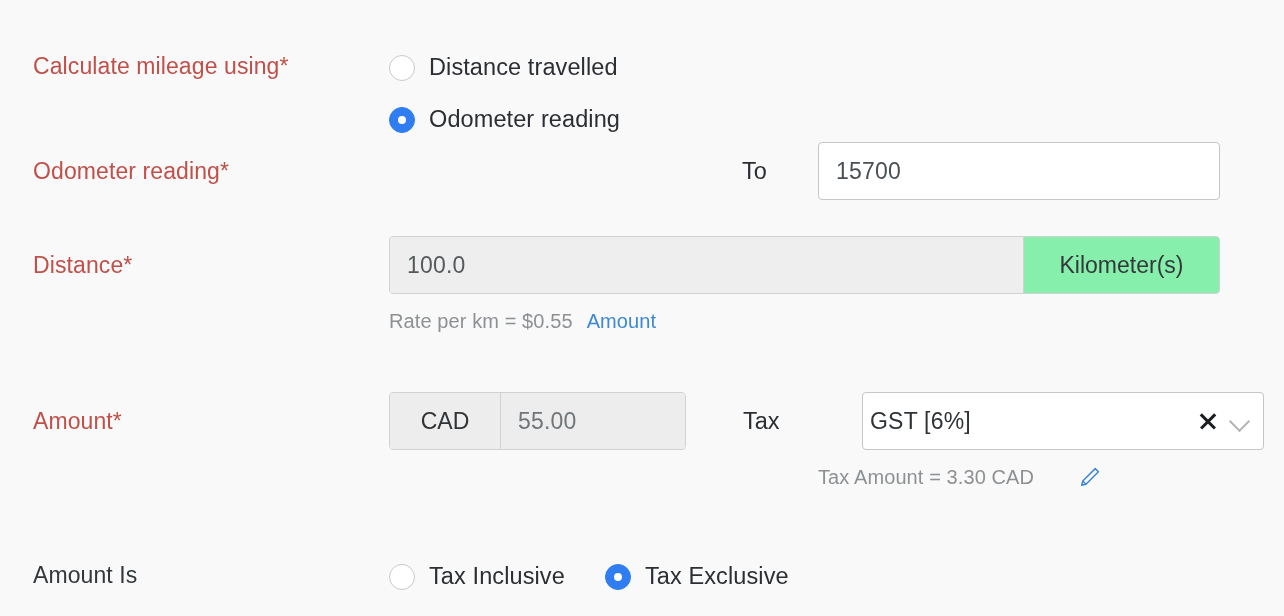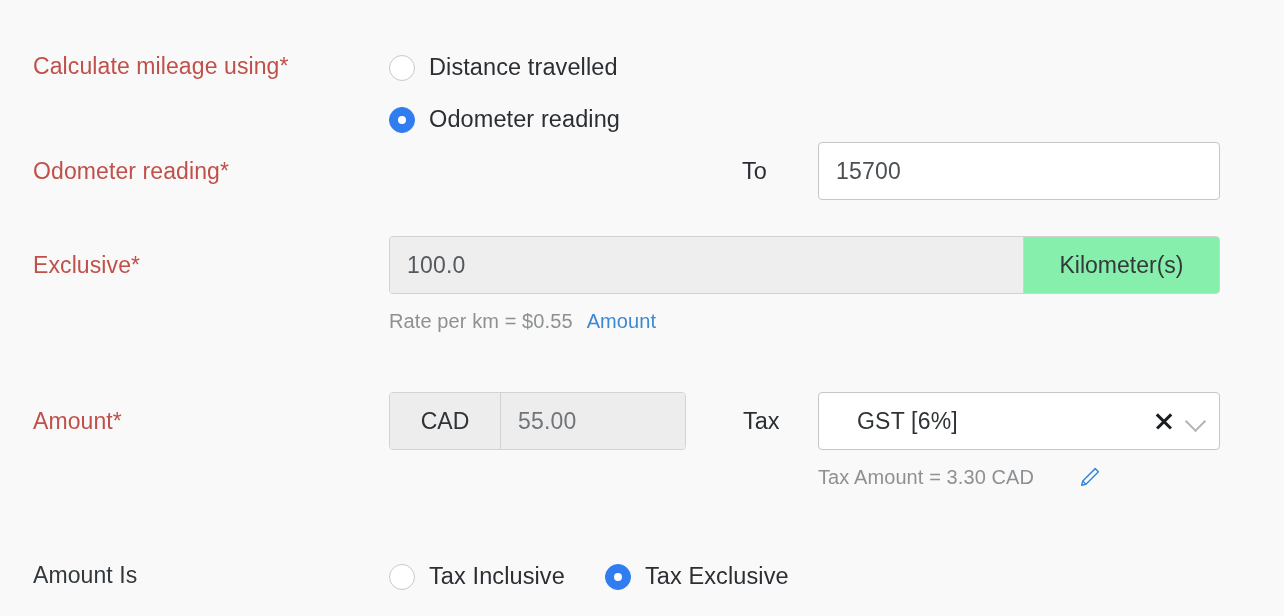--- a/index.html
+++ b/index.html
@@ -192,25 +192,26 @@
 
   
   .select {
     position: absolute;
     box-sizing: border-box;
     background: #ffffff;
     border: 1px solid #c6c6c6;
     border-radius: 4px;
     display: flex;
     align-items: center;
-    padding-left: 38px;
+    padding-left: 7px;
     padding-right: 14px;
     font-size: 23px;
     color: #2f3336;
     letter-spacing: 0.2px;
+    margin-left: 44px;
   }
   .select .value { flex: 1 1 auto; }
   .clear-icon {
     flex: 0 0 auto;
     width: 22px;
     height: 22px;
     position: relative;
     margin-right: 12px;
     cursor: pointer;
   }
@@ -285,21 +286,21 @@
   <div class="row" style="top:130px;height:100px;">
     <div class="label" style="top:22px;">Odometer reading*</div>
 
 
     <div class="to-label" style="left:742px; top:28px;">To</div>
 
     <div class="input" style="left:818px; top:12px; width:402px; height:58px;">15700</div>
   </div>
 
   <div class="row" style="top:230px;height:155px;">
-    <div class="label" style="top:16px;">Exclusive*</div>
+    <div class="label" style="top:16px;">Distance*</div>
 
     <div class="distance-group" style="left:389px; top:6px; width:831px; height:58px;">
       <div class="distance-value">100.0</div>
       <div class="unit-box">Kilometer(s)</div>
     </div>
 
     <div class="hint" style="left:389px; top:80px;">
       <span>Rate per km = $0.55</span>
       <span class="link">Amount</span>
     </div>

